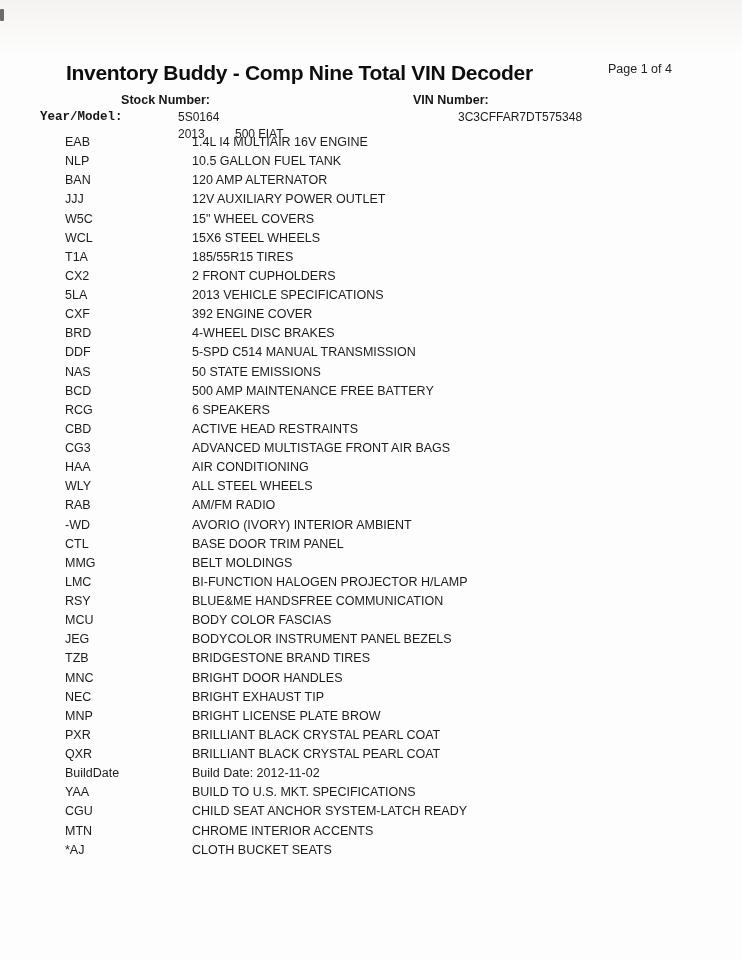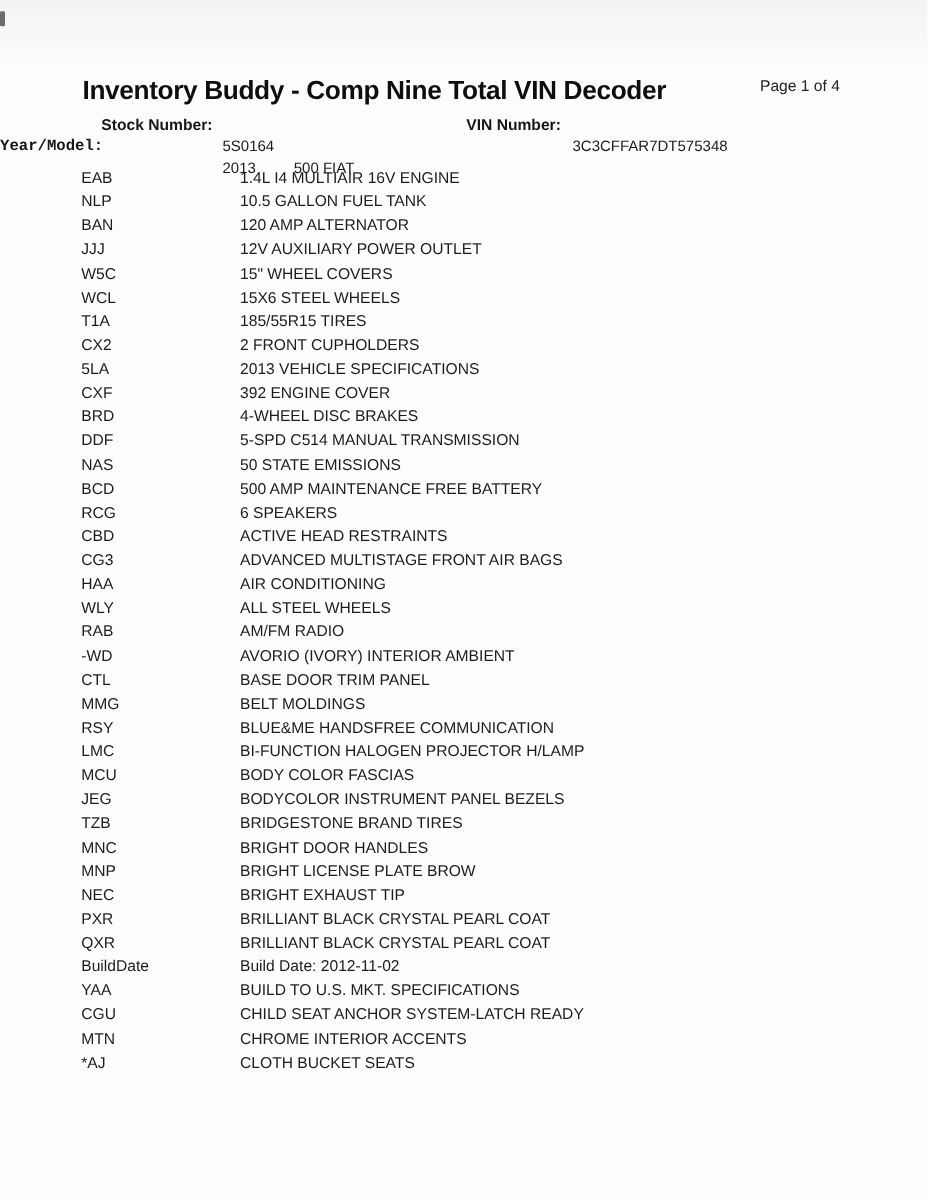--- a/index.html
+++ b/index.html
@@ -42,20 +42,21 @@
     top: 62px;
     font-size: 12.5px;
     color: #222;
   }
   .hdr-label {
     position: absolute;
     font-weight: 700;
     font-size: 12.5px;
     color: #161616;
     white-space: nowrap;
+    margin-left: 40px;
   }
   .hdr-value {
     position: absolute;
     font-size: 12px;
     color: #1c1c1c;
     white-space: nowrap;
     margin-top: 17px;
   }
   .stock-label { left: 0; width: 170px; text-align: right; top: 93px; }
   .stock-value { left: 178px; top: 93px; }
@@ -193,52 +194,52 @@
       </div>
       <div class="row">
         <span class="code">CTL</span>
         <span class="desc">BASE DOOR TRIM PANEL</span>
       </div>
       <div class="row">
         <span class="code">MMG</span>
         <span class="desc">BELT MOLDINGS</span>
       </div>
       <div class="row">
+        <span class="code">LMC</span>
+        <span class="desc">BI-FUNCTION HALOGEN PROJECTOR H/LAMP</span>
+      </div>
+      <div class="row">
         <span class="code">RSY</span>
         <span class="desc">BLUE&amp;ME HANDSFREE COMMUNICATION</span>
       </div>
       <div class="row">
-        <span class="code">LMC</span>
-        <span class="desc">BI-FUNCTION HALOGEN PROJECTOR H/LAMP</span>
-      </div>
-      <div class="row">
         <span class="code">MCU</span>
         <span class="desc">BODY COLOR FASCIAS</span>
       </div>
       <div class="row">
         <span class="code">JEG</span>
         <span class="desc">BODYCOLOR INSTRUMENT PANEL BEZELS</span>
       </div>
       <div class="row">
         <span class="code">TZB</span>
         <span class="desc">BRIDGESTONE BRAND TIRES</span>
       </div>
       <div class="row">
         <span class="code">MNC</span>
         <span class="desc">BRIGHT DOOR HANDLES</span>
       </div>
       <div class="row">
+        <span class="code">NEC</span>
+        <span class="desc">BRIGHT EXHAUST TIP</span>
+      </div>
+      <div class="row">
         <span class="code">MNP</span>
         <span class="desc">BRIGHT LICENSE PLATE BROW</span>
       </div>
       <div class="row">
-        <span class="code">NEC</span>
-        <span class="desc">BRIGHT EXHAUST TIP</span>
-      </div>
-      <div class="row">
         <span class="code">PXR</span>
         <span class="desc">BRILLIANT BLACK CRYSTAL PEARL COAT</span>
       </div>
       <div class="row">
         <span class="code">QXR</span>
         <span class="desc">BRILLIANT BLACK CRYSTAL PEARL COAT</span>
       </div>
       <div class="row">
         <span class="code">BuildDate</span>
         <span class="desc">Build Date: 2012-11-02</span>

